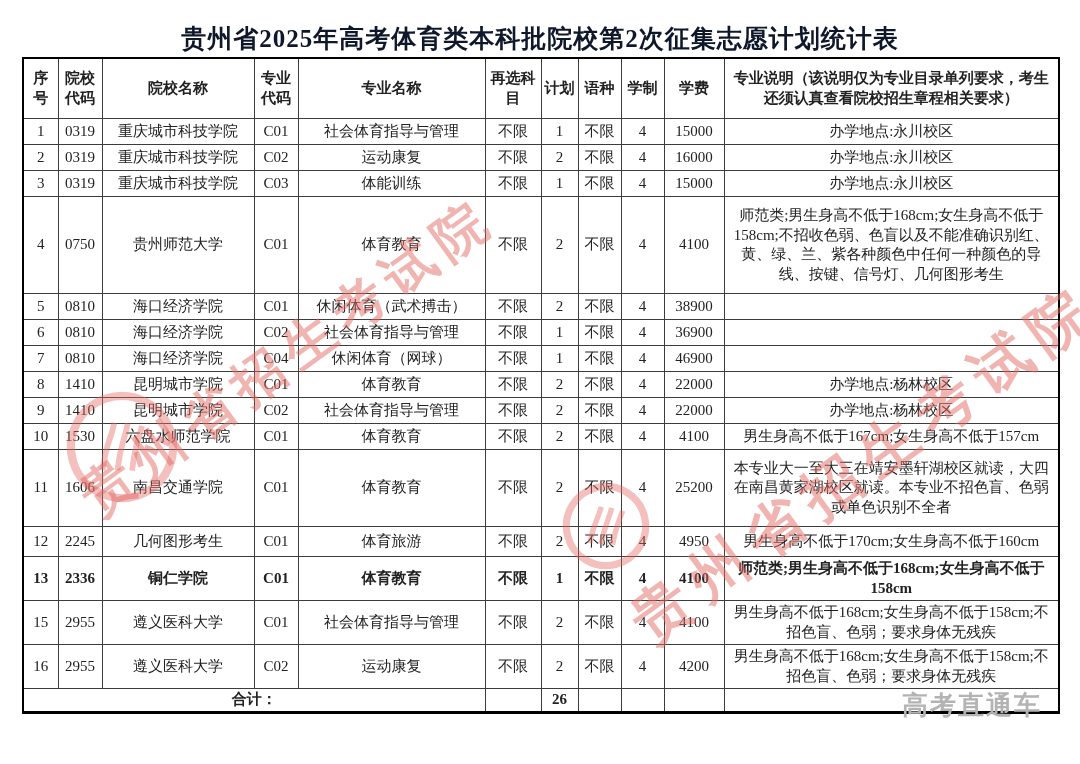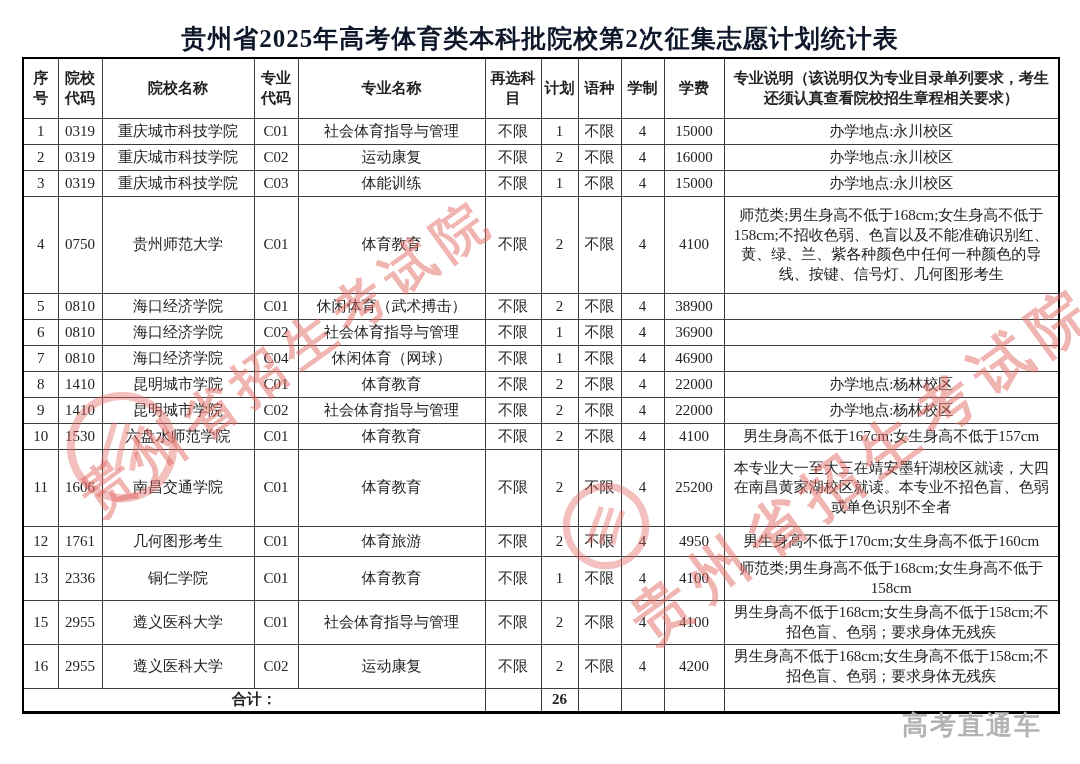--- a/index.html
+++ b/index.html
@@ -48,21 +48,21 @@
     position:absolute;white-space:nowrap;
     font-weight:bold;color:rgba(226,106,100,0.50);
   }
   .wm-text.one{left:40px;top:322px;font-size:52px;letter-spacing:10px;transform:rotate(-36deg);}
   .wm-text.two{left:585px;top:425px;font-size:58px;letter-spacing:12px;transform:rotate(-36deg);}
   .wm-seal{position:absolute;color:rgba(226,106,100,0.42);}
   .wm-seal.one{left:64px;top:389px;width:116px;height:116px;transform:rotate(-18deg);}
   .wm-seal.two{left:561px;top:481px;width:90px;height:90px;transform:rotate(-14deg);}
   .wm-seal svg{width:100%;height:100%;}
   .footer-brand{
-    position:absolute;top:708px;right:38px;z-index:4;
+    position:absolute;top:688px;right:38px;z-index:4;
     font-size:26px;font-weight:bold;color:#b3b3b3;
     letter-spacing:2px;
   }
 </style>
 </head>
 <body>
 
 <div class="page">
 
   <div class="doc-title">贵州省2025年高考体育类本科批院校第2次征集志愿计划统计表</div>
@@ -235,32 +235,32 @@
           <td>体育教育</td>
           <td>不限</td>
           <td>2</td>
           <td>不限</td>
           <td>4</td>
           <td>25200</td>
           <td class="note">本专业大一至大三在靖安墨轩湖校区就读，大四在南昌黄家湖校区就读。本专业不招色盲、色弱或单色识别不全者</td>
         </tr>
         <tr style="height: 30px;">
           <td>12</td>
-          <td>1761</td>
+          <td>2245</td>
           <td>几何图形考生</td>
           <td>C01</td>
           <td>体育旅游</td>
           <td>不限</td>
           <td>2</td>
           <td>不限</td>
           <td>4</td>
           <td>4950</td>
           <td class="note">男生身高不低于170cm;女生身高不低于160cm</td>
         </tr>
-        <tr style="height: 42px;">
+        <tr style="height: 42px; font-weight: bold;">
           <td>13</td>
           <td>2336</td>
           <td>铜仁学院</td>
           <td>C01</td>
           <td>体育教育</td>
           <td>不限</td>
           <td>1</td>
           <td>不限</td>
           <td>4</td>
           <td>4100</td>

